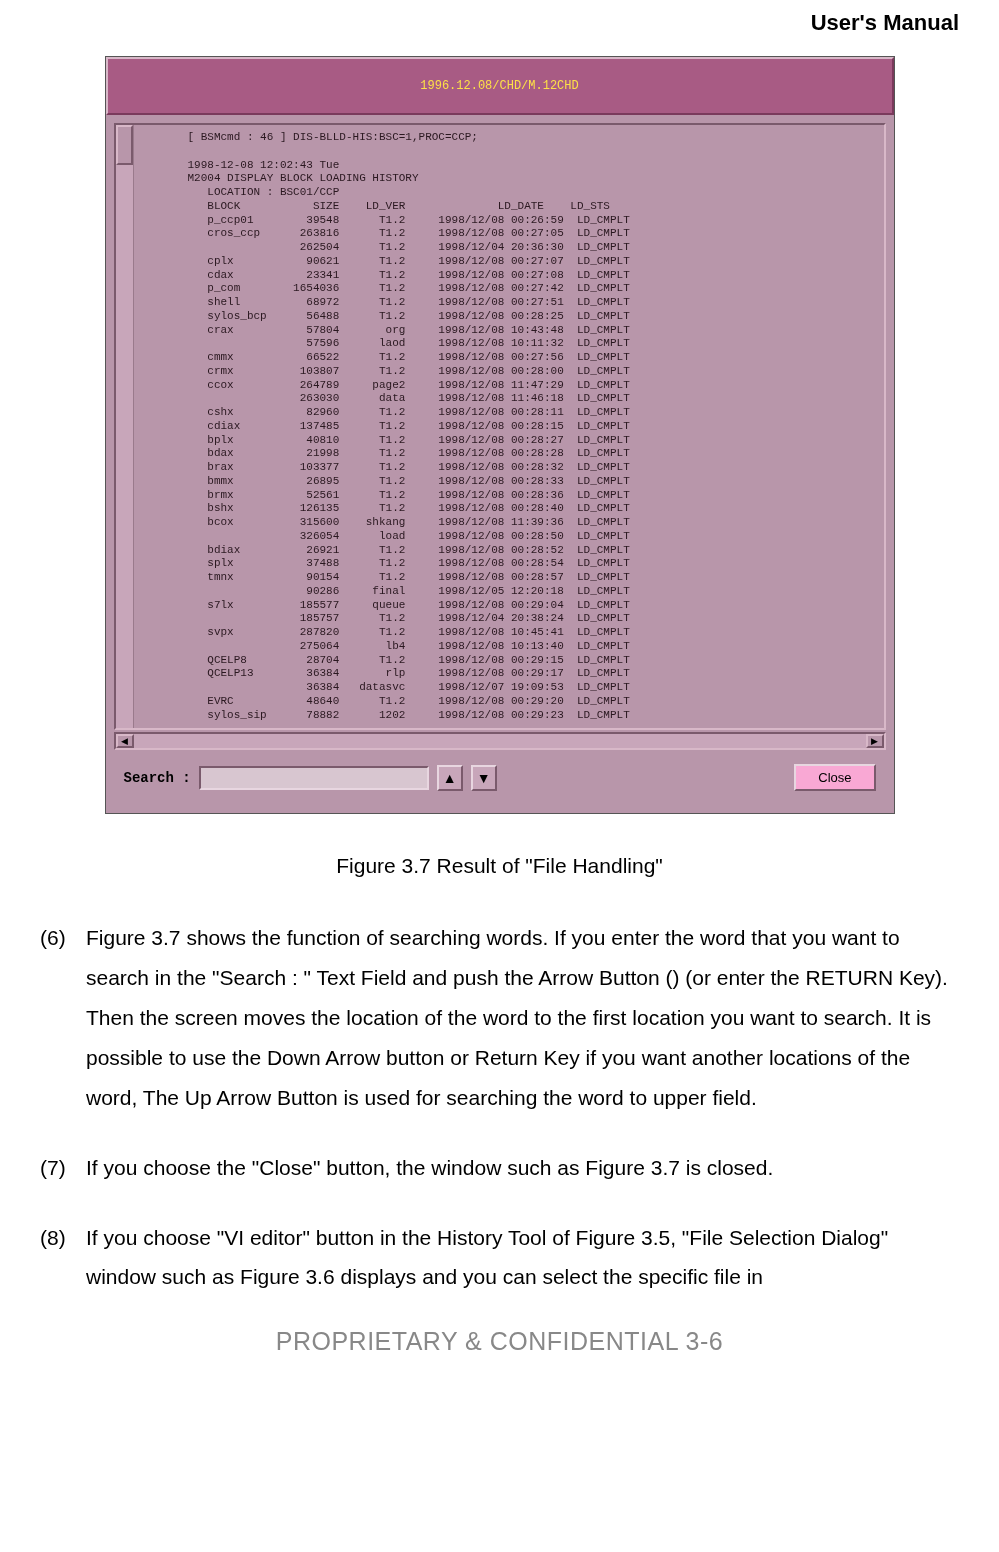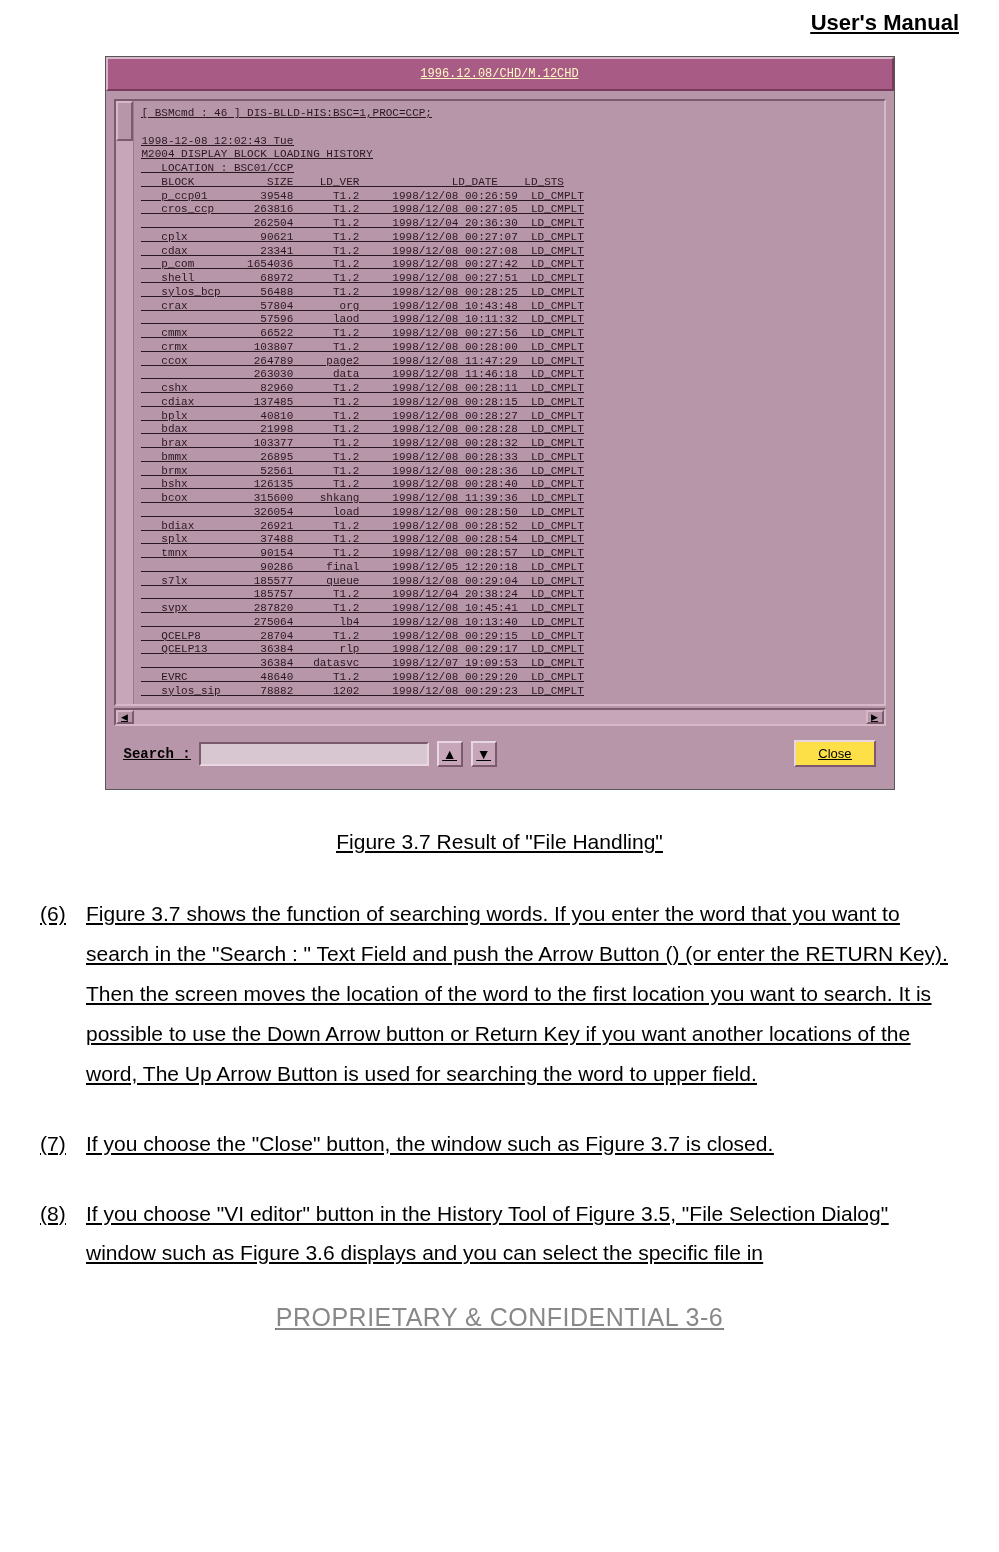--- a/index.html
+++ b/index.html
@@ -1,15 +1,15 @@
 <!DOCTYPE html>
 <html><head>
 <meta charset="utf-8">
 <style>
-  * { box-sizing: border-box; text-decoration: underline; }
+  * { box-sizing: border-box; }
   body {
     margin: 0;
     padding: 0;
     font-family: Arial, Helvetica, sans-serif;
     background: #fff;
     color: #000;
     width: 999px;
   }
   .page {
     padding: 0 40px 20px 40px;
@@ -21,36 +21,37 @@
     margin: 10px 0 20px 0;
   }
   .app-window {
     width: 790px;
     margin: 0 auto 40px auto;
     border: 1px solid #555;
     background: #b896aa;
   }
   .titlebar {
     background: #a85b84;
-    color: #fef9c3;
+    color: #fde047;
     font-size: 12px;
     text-align: center;
-    padding: 8px 0;
+    padding: 20px 0;
     font-family: "Courier New", monospace;
     border: 2px solid;
     border-color: #d8b8c8 #7a3a5c #7a3a5c #d8b8c8;
   }
   .window-body {
     padding: 8px;
     background: #b896aa;
   }
   .scroll-container {
     display: flex;
     border: 2px solid;
     border-color: #7a5a6c #d8b8c8 #d8b8c8 #7a5a6c;
+    gap: 46px;
   }
   .vscrollbar {
     width: 18px;
     background: #c8a6ba;
     border-right: 1px solid #9a7a8c;
     display:flex;
     flex-direction:column;
   }
   .vscrollbar .thumb {
     height: 40px;
@@ -114,21 +115,21 @@
     border: 2px solid;
     border-color: #e8d6e0 #7a5a6c #7a5a6c #e8d6e0;
     display: flex;
     align-items: center; justify-content: center;
     cursor: pointer;
     font-size: 14px;
   }
   .spacer { flex: 1; }
   .close-button {
     padding: 4px 22px;
-    background: #fde047;
+    background: #f9a8d4;
     border: 2px solid;
     border-color: #e8d6e0 #7a5a6c #7a5a6c #e8d6e0;
     font-family: Arial, sans-serif;
     font-size: 13px;
     cursor: pointer;
     margin-left: 32px;
   }
   .figure-caption {
     text-align: center;
     font-size: 21px;

